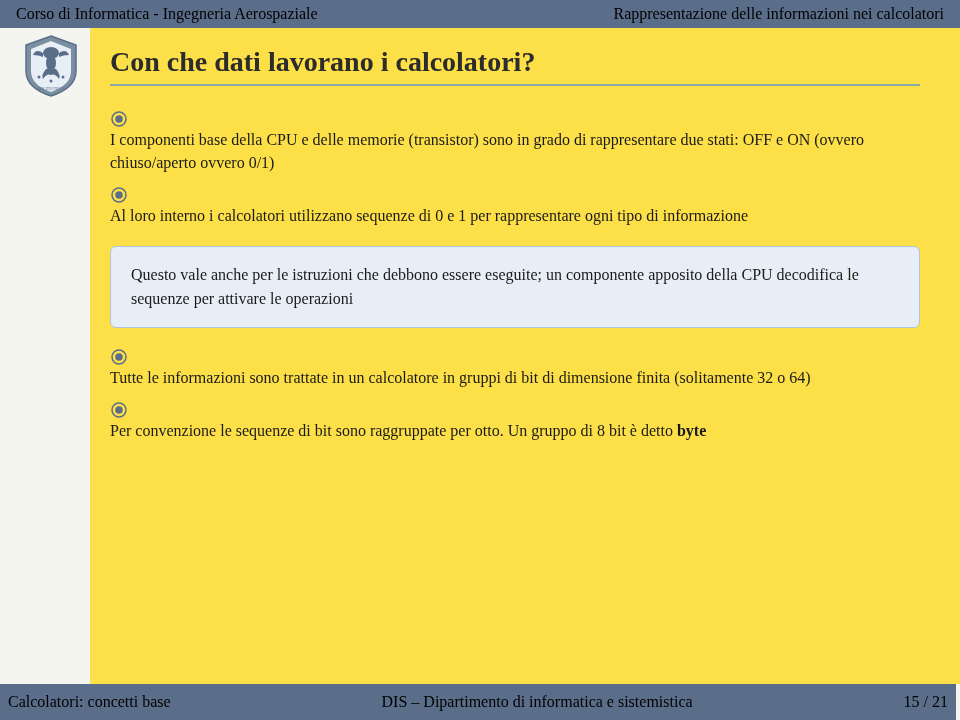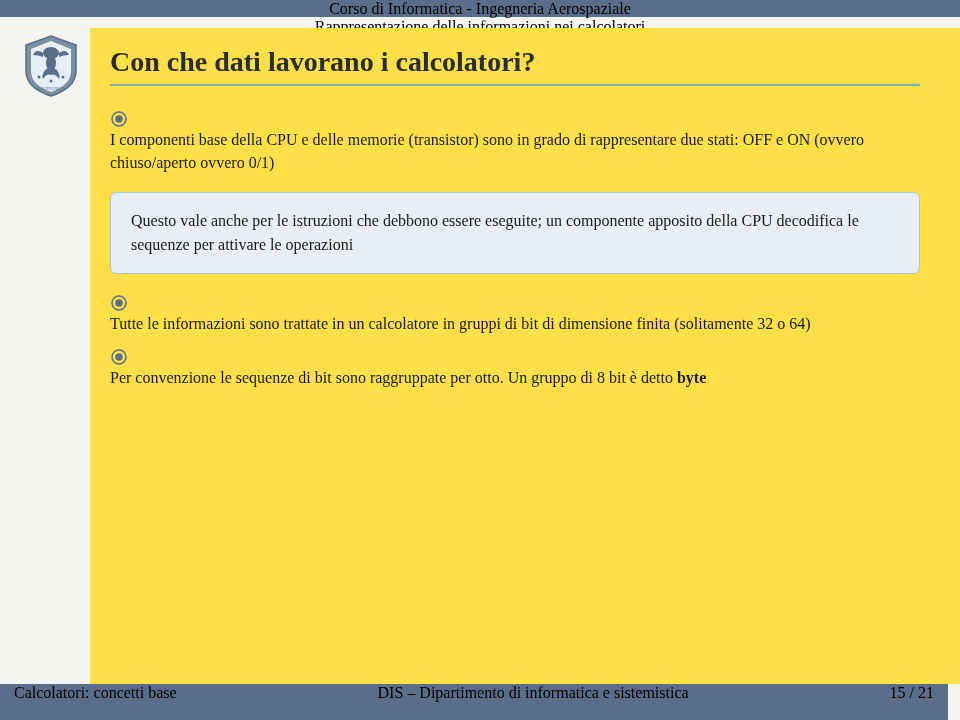--- a/index.html
+++ b/index.html
@@ -9,27 +9,26 @@
       height: 720px;
       font-family: 'Latin Modern', 'Computer Modern', Georgia, serif;
       background: #f5f5f0;
       overflow: hidden;
       position: relative;
     }
 
     
     #top-bar {
       width: 100%;
-      height: 17px;
+      height: 28px;
       background: #5a6e8a;
       display: flex;
       align-items: center;
       justify-content: space-between;
       padding: 0 16px;
-      flex-direction: column;
     }
 
     
     #logo-area {
       position: absolute;
       top: 28px;
       left: 16px;
       width: 70px;
       height: 75px;
       display: flex;
@@ -112,27 +111,27 @@
       font-size: 16px;
       color: #1a1a1a;
       line-height: 1.5;
     }
 
     
     #bottom-bar {
       position: absolute;
       bottom: 0;
       left: 0;
-      right: 12px;
+      right: 4px;
       height: 36px;
       background: #5a6e8a;
       display: flex;
-      align-items: flex-start;
+      align-items: center;
       justify-content: space-between;
-      padding: 0 14px;
+      padding: 0 8px;
     }
 
     b, strong {
       font-weight: bold;
     }
   </style>
 </head>
 <body>
 
 <div id="top-bar">
@@ -168,20 +167,29 @@
   <ul class="bullet-list">
     <li>
       <svg class="bullet-icon" viewBox="0 0 18 18" xmlns="http://www.w3.org/2000/svg">
         <circle cx="9" cy="9" r="7" fill="none" stroke="#5a6e8a" stroke-width="1.5"></circle>
         <circle class="inner" cx="9" cy="9" r="3" fill="#5a6e8a"></circle>
       </svg>
       <span class="bullet-text">
         I componenti base della CPU e delle memorie (transistor) sono in grado di rappresentare due stati: OFF e ON (ovvero chiuso/aperto ovvero 0/1)
       </span>
     </li>
+    <li>
+      <svg class="bullet-icon" viewBox="0 0 18 18" xmlns="http://www.w3.org/2000/svg">
+        <circle cx="9" cy="9" r="7" fill="none" stroke="#5a6e8a" stroke-width="1.5"></circle>
+        <circle class="inner" cx="9" cy="9" r="3" fill="#5a6e8a"></circle>
+      </svg>
+      <span class="bullet-text">
+        Al loro interno i calcolatori utilizzano sequenze di 0 e 1 per rappresentare ogni tipo di informazione
+      </span>
+    </li>
   </ul>
 
   <div class="highlight-box">
     <span>
       Questo vale anche per le istruzioni che debbono essere eseguite; un componente apposito della CPU decodifica le sequenze per attivare le operazioni
     </span>
   </div>
 
   <ul class="bullet-list">
     <li>

